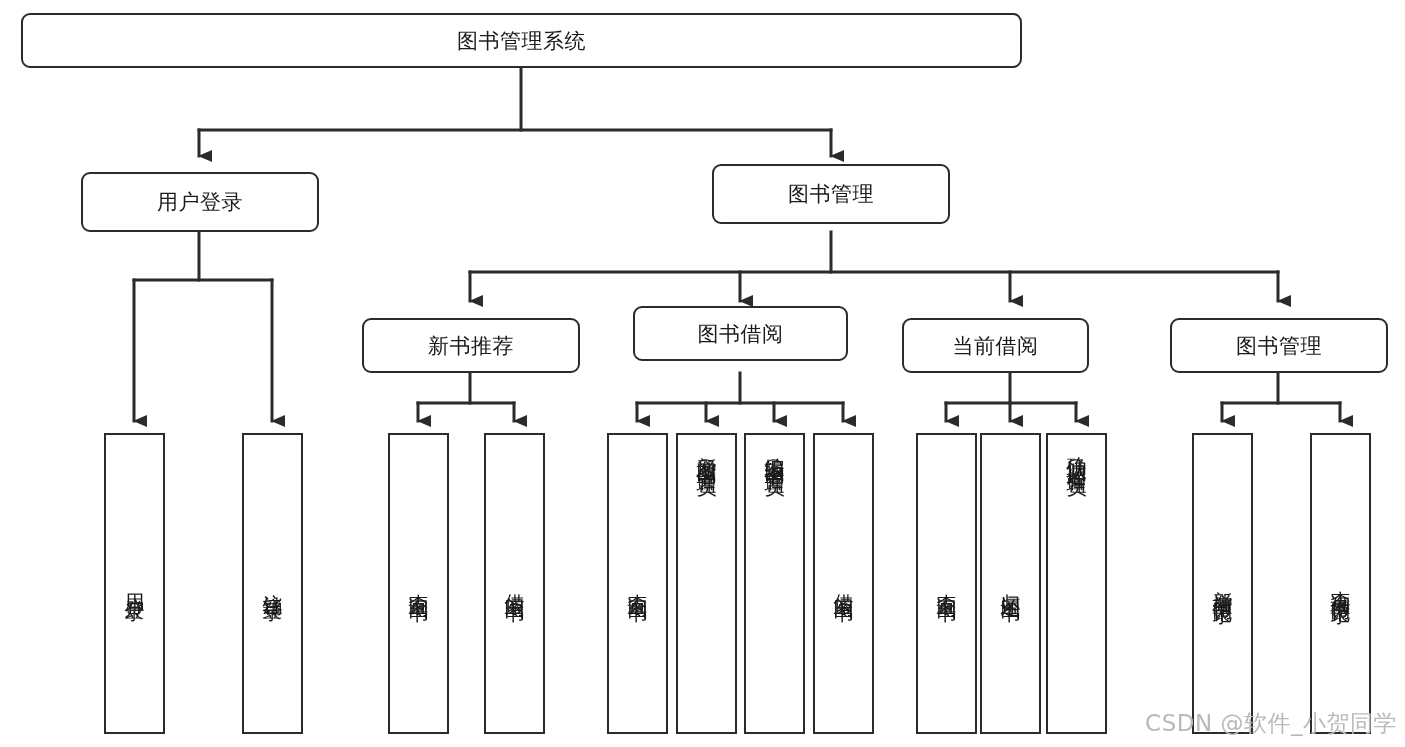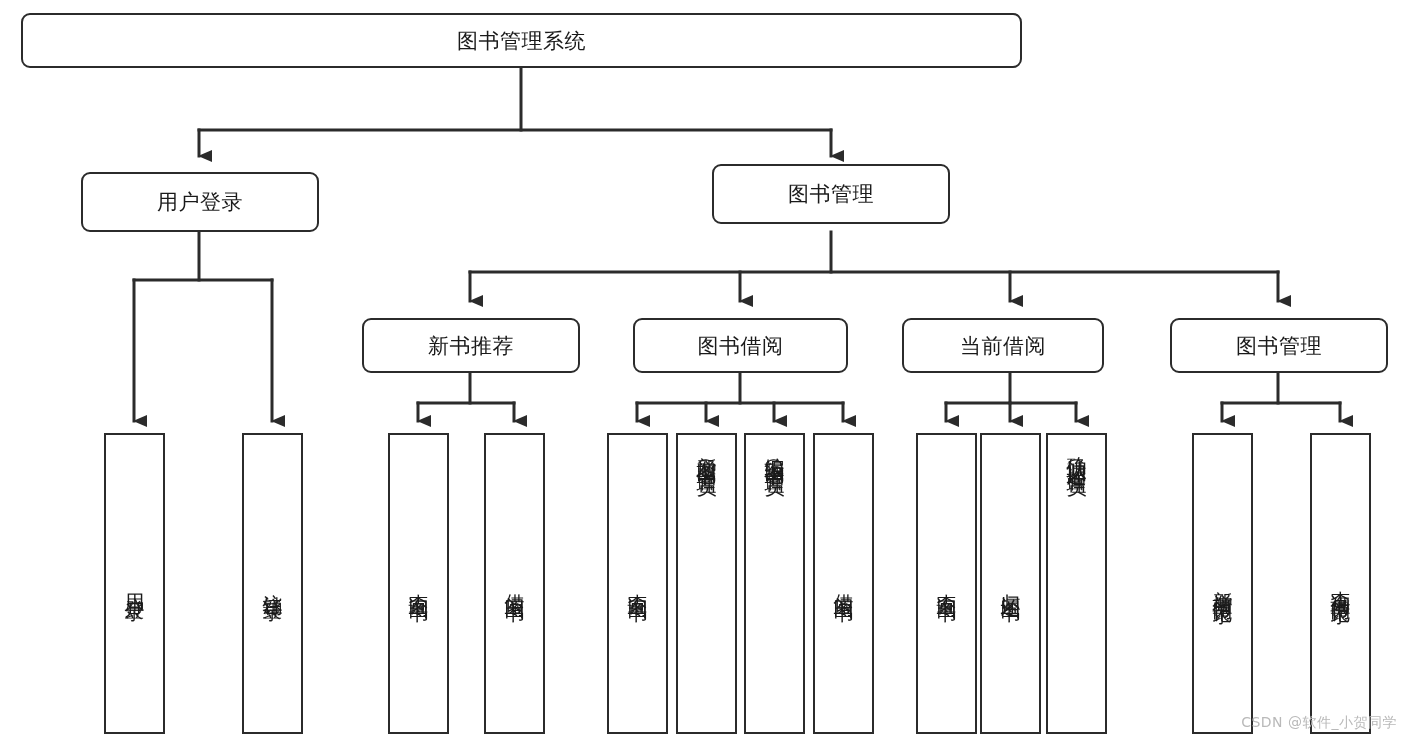--- a/index.html
+++ b/index.html
@@ -54,22 +54,22 @@
     text-align: left;
     color: #1a1a1a;
   }
   .node.leaf.centered {
     align-items: center;
     padding-top: 0;
   }
   .watermark {
     position: absolute;
     right: 8px;
-    bottom: 15px;
-    font-size: 14px;
+    bottom: 8px;
+    font-size: 23px;
     color: #b9b9b9;
     white-space: nowrap;
     letter-spacing: 0.5px;
   }
 </style>
 </head>
 <body>
 
 <div id="canvas">
 
@@ -130,24 +130,24 @@
   <div class="node level2" style="left:81px; top:172px; width:238px; height:60px;">
     <span>用户登录</span>
   </div>
   <div class="node level2" style="left:712px; top:164px; width:238px; height:60px;">
     <span>图书管理</span>
   </div>
 
   <div class="node level2" style="left:362px; top:318px; width:218px; height:55px;">
     <span>新书推荐</span>
   </div>
-  <div class="node level2" style="left:633px; top:318px; width:215px; height:55px;">
+  <div class="node level2" style="left:633px; top:306px; width:215px; height:55px;">
     <span>图书借阅</span>
   </div>
-  <div class="node level2" style="left:902px; top:318px; width:202px; height:55px;">
+  <div class="node level2" style="left:902px; top:318px; width:187px; height:55px;">
     <span>当前借阅</span>
   </div>
   <div class="node level2" style="left:1170px; top:318px; width:218px; height:55px;">
     <span>图书管理</span>
   </div>
 
   <div class="node leaf centered" style="left:104px; top:433px; width:61px; height:301px;">
     <span class="leaf-label">用户登录</span>
   </div>
   <div class="node leaf centered" style="left:242px; top:433px; width:61px; height:301px;">

